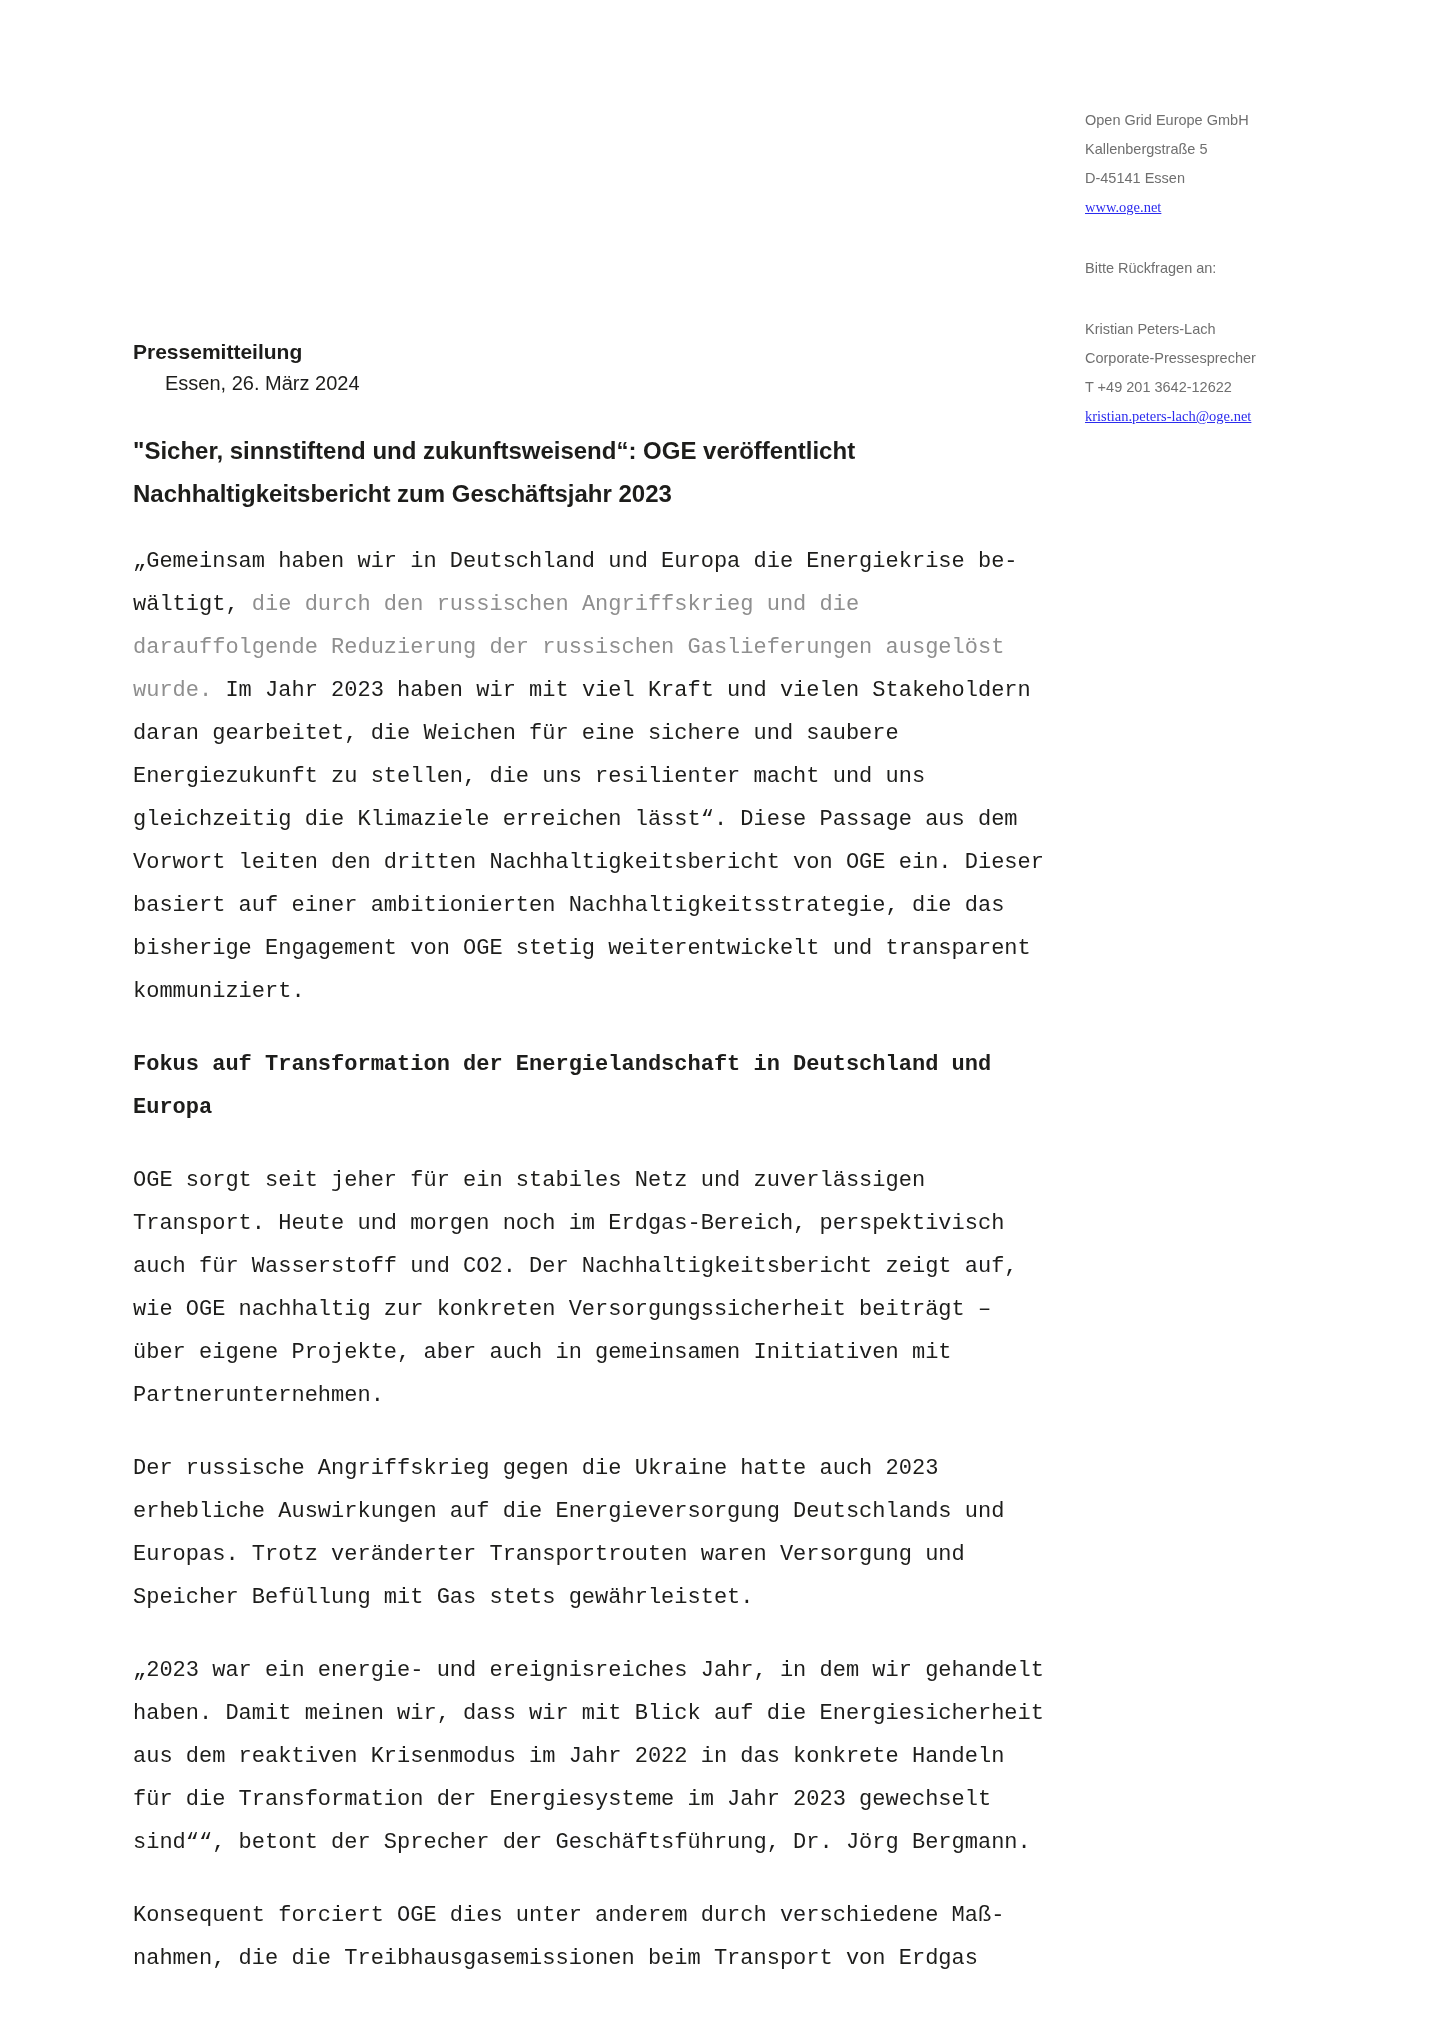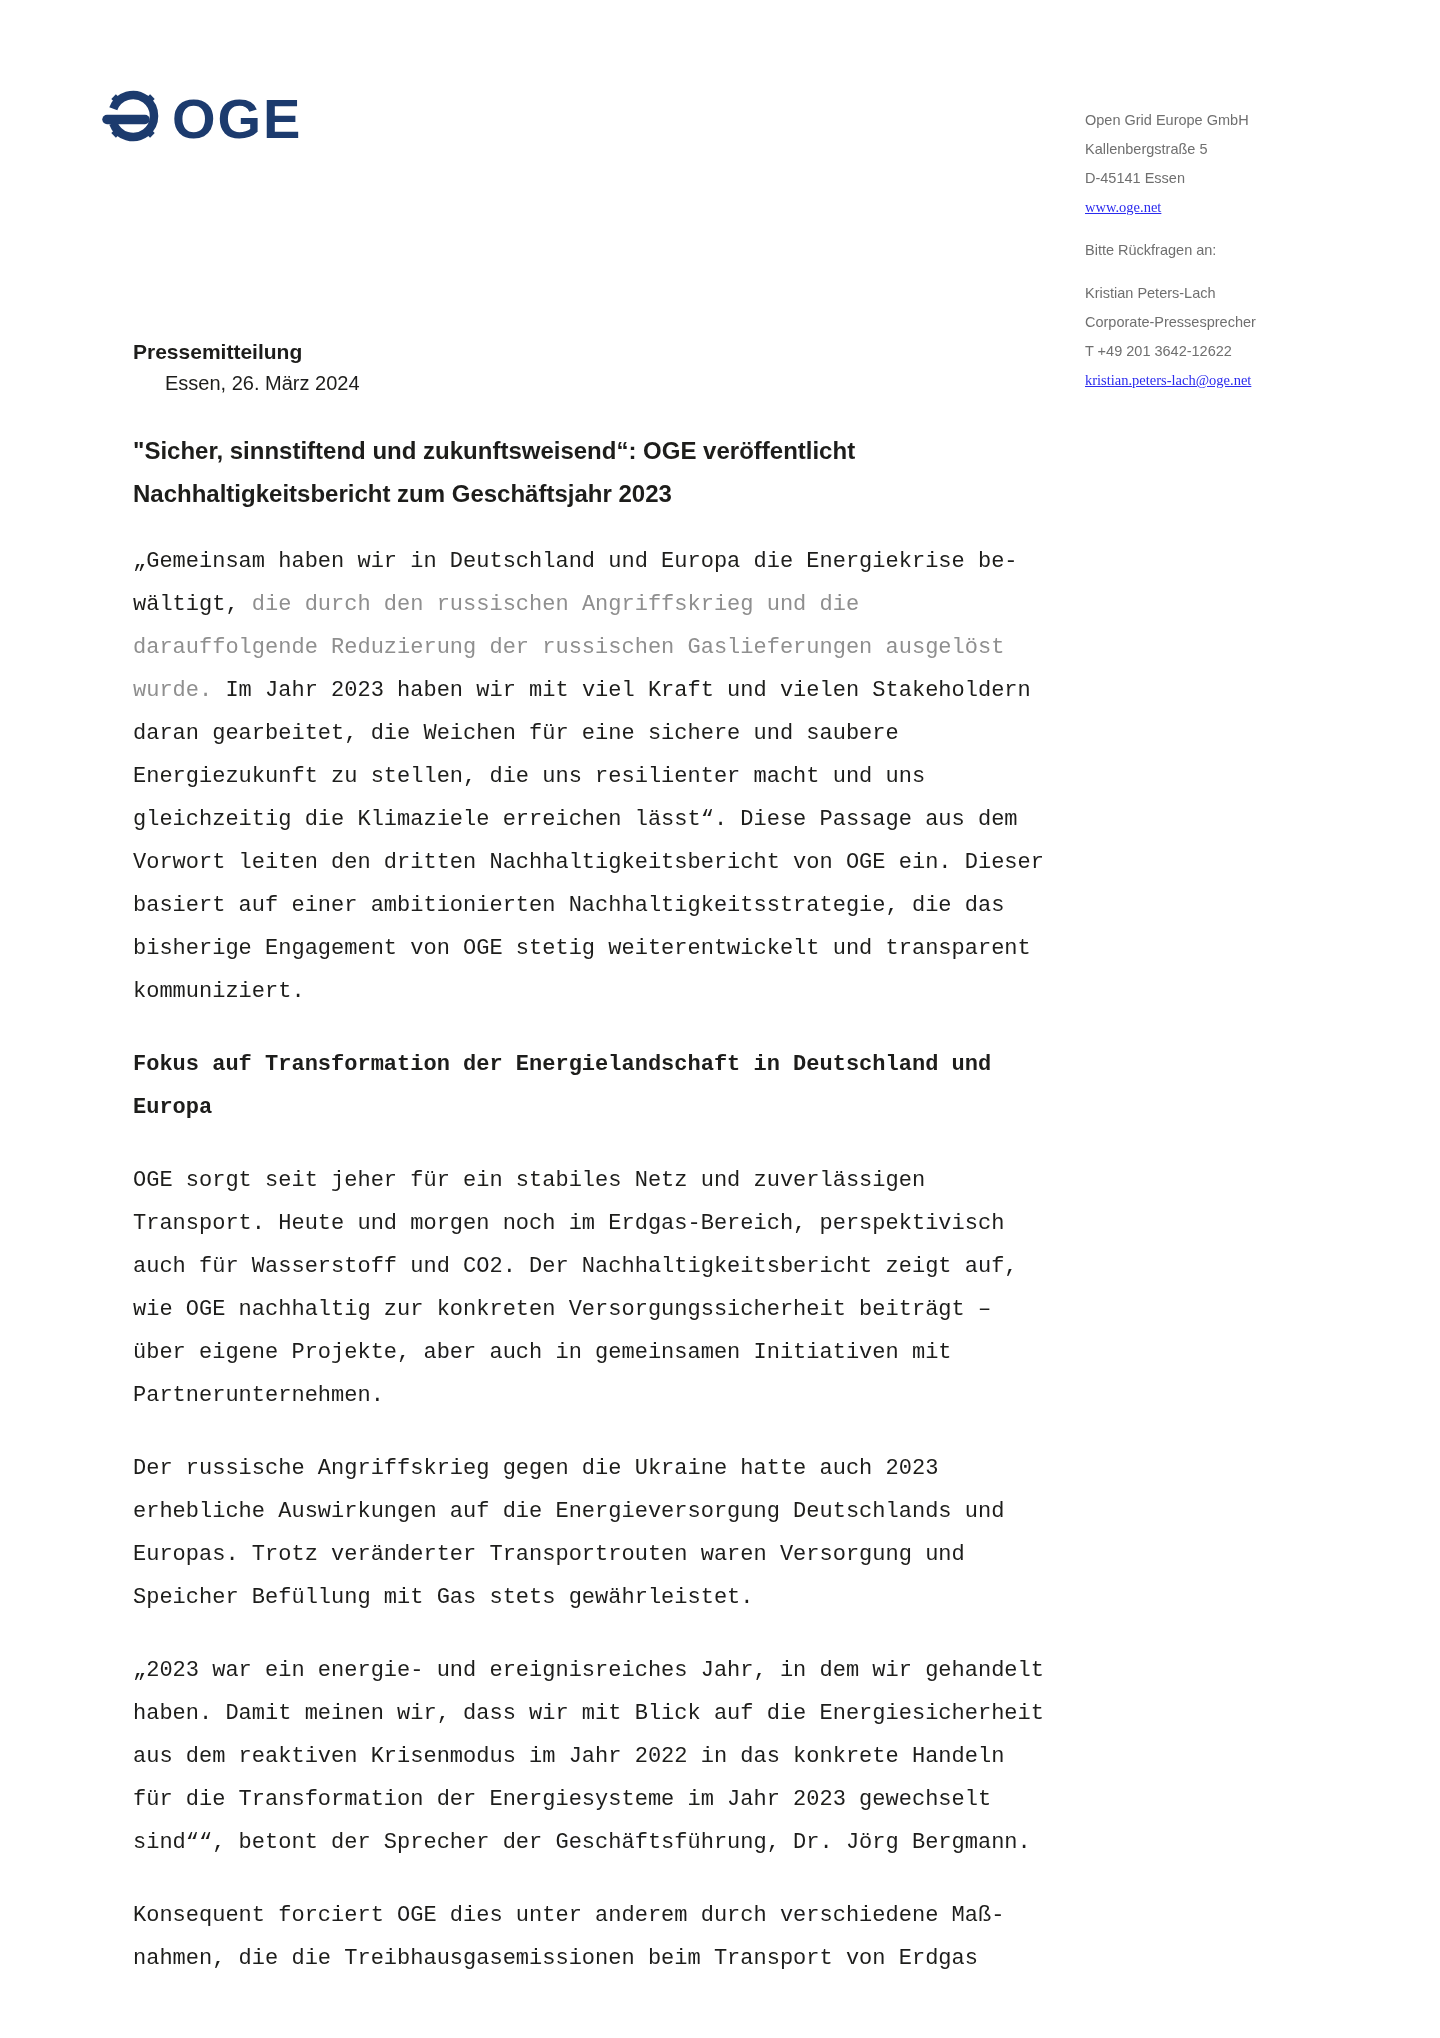--- a/index.html
+++ b/index.html
@@ -41,21 +41,21 @@
     line-height:29px;
     color:var(--sidebar);
   }
   .sidebar .line{display:block;}
   .sidebar a{
     color:var(--link);
     text-decoration:underline;
     cursor:pointer;
     font-family:Liberation Serif, serif;
   }
-  .sidebar .group{margin-top:14px;}
+  .sidebar .group{margin-top:32px;}
   
   .main{
     position:absolute;
     top:337px;
     left:133px;
     width:920px;
   }
   .kicker{
     font-size:21px;
     font-weight:bold;
@@ -93,35 +93,20 @@
     color:var(--ink);
   }
   .seg-black{color:var(--ink);}
   .seg-gray{color:var(--muted);}
 </style>
 </head>
 <body>
 
 <div class="page">
 
-  <div class="logo">
-    <svg width="215" height="66" viewBox="0 0 215 66" aria-hidden="true">
-
-      <path d="M 13.3 41.2 A 21 21 0 1 0 13.3 26.8" fill="none" stroke="#1c3b6e" stroke-width="8.5"></path>
-
-      <line x1="47.85" y1="19.15" x2="52.4" y2="14.6" stroke="#1c3b6e" stroke-width="6.5"></line>
-      <line x1="18.15" y1="19.15" x2="13.6" y2="14.6" stroke="#1c3b6e" stroke-width="6.5"></line>
-      <line x1="18.15" y1="48.85" x2="13.6" y2="53.4" stroke="#1c3b6e" stroke-width="6.5"></line>
-      <line x1="47.85" y1="48.85" x2="52.4" y2="53.4" stroke="#1c3b6e" stroke-width="6.5"></line>
-
-      <line x1="7" y1="37.5" x2="45" y2="37.5" stroke="#1c3b6e" stroke-width="9.5" stroke-linecap="round"></line>
-
-      <text x="72" y="56" font-family="Liberation Sans, DejaVu Sans, sans-serif" font-size="56" font-weight="bold" letter-spacing="2" fill="#1c3b6e">OGE</text>
-    </svg>
-  </div>
 
   <aside class="sidebar">
     <span class="line">Open Grid Europe GmbH</span>
     <span class="line">Kallenbergstraße 5</span>
     <span class="line">D-45141 Essen</span>
     <span class="line"><a>www.oge.net</a></span>
 
     <div class="group">
       <span class="line">Bitte Rückfragen an:</span>
     </div>

